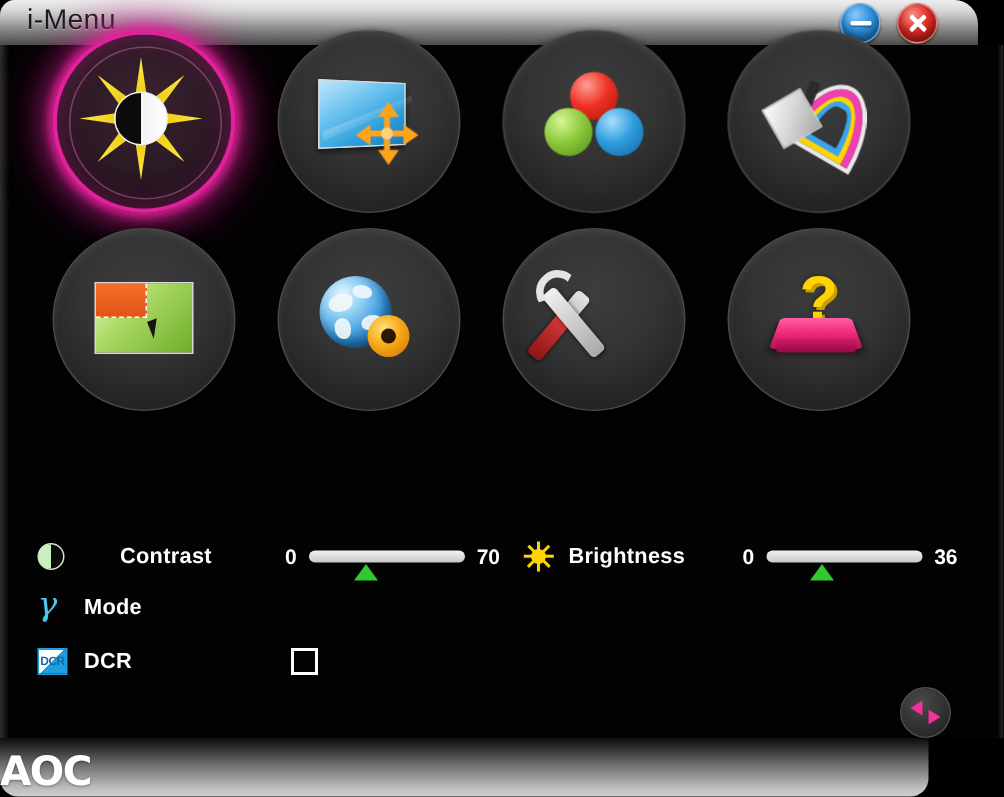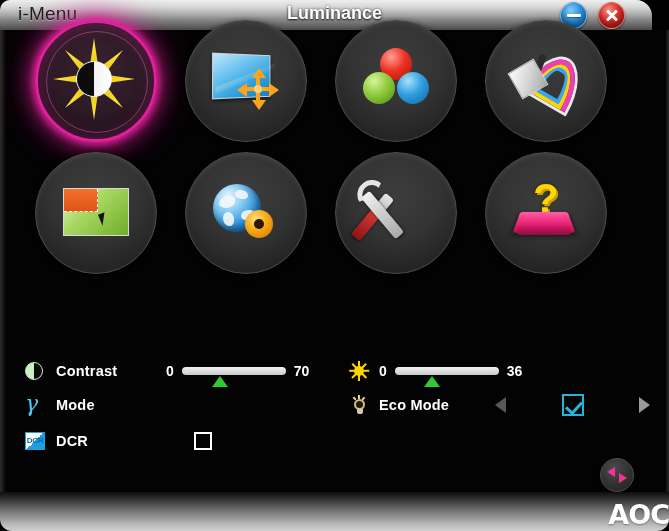--- a/index.html
+++ b/index.html
@@ -442,43 +442,42 @@
     right: 0; bottom: 2px;
     border-top: 5px solid transparent; border-bottom: 5px solid transparent;
     border-left: 8px solid #f0339b;
   }
   .rg-bar1 { left: 6px; top: 4px; width: 14px; height: 5px; background: #f0339b; border: 0; }
   .rg-bar2 { left: 0px; bottom: 4px; width: 14px; height: 5px; background: #f0339b; border: 0; }
 
   
   .footer {
     position: absolute; left: 0; top: 492px;
-    width: 669px; height: 39px;
+    width: 619px; height: 39px;
     background: linear-gradient(to bottom,
       #0d0d0d 0%, #303030 18%, #6d6d6d 45%, #9b9b9b 68%, #bdbdbd 85%, #cfcfcf 100%);
     border-bottom-left-radius: 12px;
     border-bottom-right-radius: 12px;
-    display: flex; align-items: center; justify-content: flex-end;
+    display: flex; align-items: center; justify-content: flex-start;
   }
   .aoc-logo {
     font-size: 27px; font-weight: bold; color: #ffffff;
     letter-spacing: -1px; font-family: "DejaVu Sans", sans-serif;
     margin-top: 6px;
     text-shadow: 0 1px 2px rgba(0,0,0,.35);
   }
 </style>
 </head>
 <body>
 
 <div class="window">
 
   <div class="titlebar">
     <div class="titlebar-sheen"></div>
     <div class="app-name">i-Menu</div>
-    <div class="title-text">Luminance</div>
     <div class="win-btn btn-min">
       <div class="glyph"></div>
     </div>
     <div class="win-btn btn-close">
       <div class="glyph"></div>
     </div>
   </div>
 
   <div class="body-area"></div>
   <div class="edge-left"></div>
@@ -585,21 +584,21 @@
       </div>
     </div>
   </div>
 
   <div class="controls">
 
     <div class="ctrl-row" style="left:25px; top:42px;">
       <div class="ctrl-icon">
         <div class="ic-contrast"></div>
       </div>
-      <div class="ctrl-label" style="width:110px;">Contrast</div>
+      <div class="ctrl-label" style="width:110px;margin-left:24px;">Contrast</div>
       <div class="slider-wrap">
         <span class="sl-min">0</span>
         <div class="sl-track">
           <div class="sl-thumb" id="contrast-thumb" style="left: 37%;"></div>
         </div>
         <span class="sl-max">70</span>
       </div>
     </div>
 
     <div class="ctrl-row" style="left:25px; top:76px;">
@@ -624,46 +623,30 @@
     <div class="ctrl-row" style="left:348px; top:42px;">
       <div class="ctrl-icon">
         <div class="ic-bright">
           <div class="b-ray" style="transform:rotate(0deg);"></div>
           <div class="b-ray" style="transform:rotate(45deg);"></div>
           <div class="b-ray" style="transform:rotate(90deg);"></div>
           <div class="b-ray" style="transform:rotate(135deg);"></div>
           <div class="b-core"></div>
         </div>
       </div>
+      <div class="ctrl-label" style="width:116px;">Brightness</div>
       <div class="slider-wrap">
         <span class="sl-min">0</span>
         <div class="sl-track">
           <div class="sl-thumb" id="brightness-thumb" style="left: 36%;"></div>
         </div>
         <span class="sl-max">36</span>
       </div>
     </div>
 
-    <div class="ctrl-row" style="left:348px; top:76px;">
-      <div class="ctrl-icon">
-        <div class="ic-eco">
-          <div class="e-ray" style="transform:rotate(0deg);"></div>
-          <div class="e-ray" style="transform:rotate(45deg);"></div>
-          <div class="e-ray" style="transform:rotate(-45deg);"></div>
-          <div class="e-bulb"></div>
-          <div class="e-base"></div>
-        </div>
-      </div>
-      <div class="ctrl-label" style="width:116px;">Eco Mode</div>
-      <div style="display:flex; align-items:center; width:155px; justify-content:space-between;">
-        <div class="sel-arrow sel-left"></div>
-        <div class="chk-box-eco"></div>
-        <div class="sel-arrow sel-right"></div>
-      </div>
-    </div>
   </div>
 
   <div class="reset-btn">
     <div class="reset-glyph">
       <div class="rg rg-bar1"></div>
       <div class="rg rg-bar2"></div>
       <div class="rg rg-a"></div>
       <div class="rg rg-b"></div>
     </div>
   </div>

